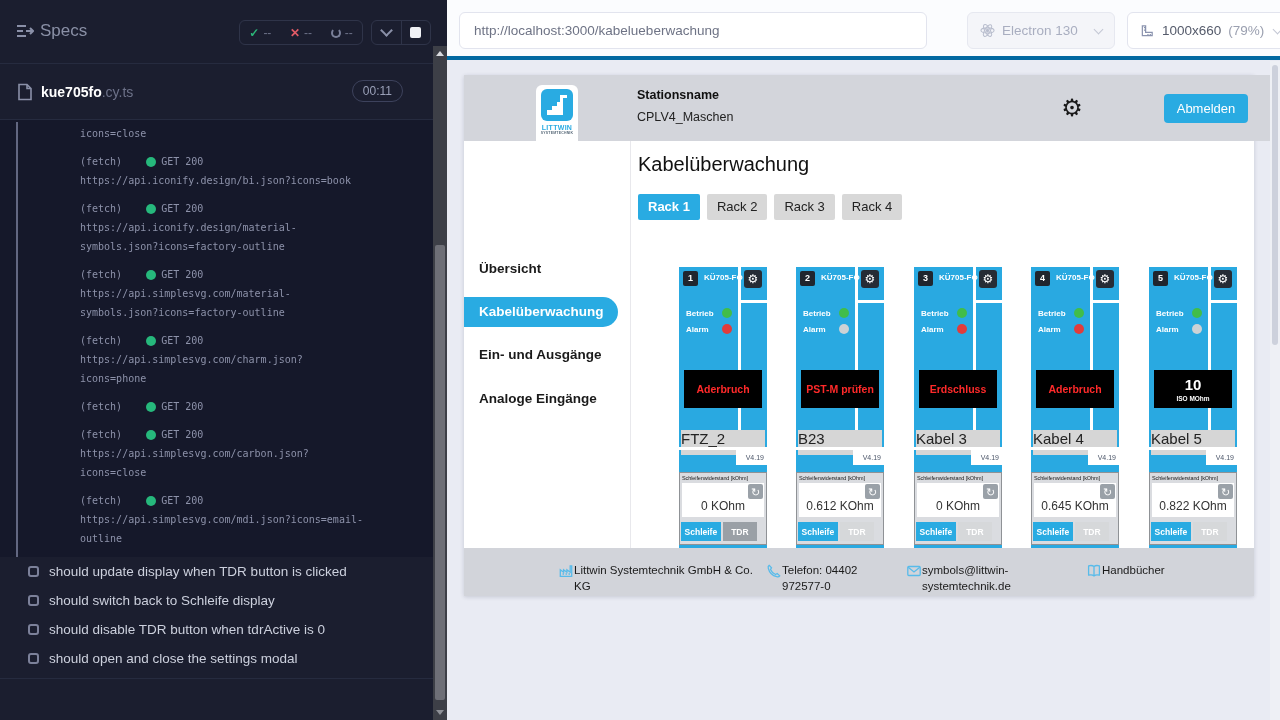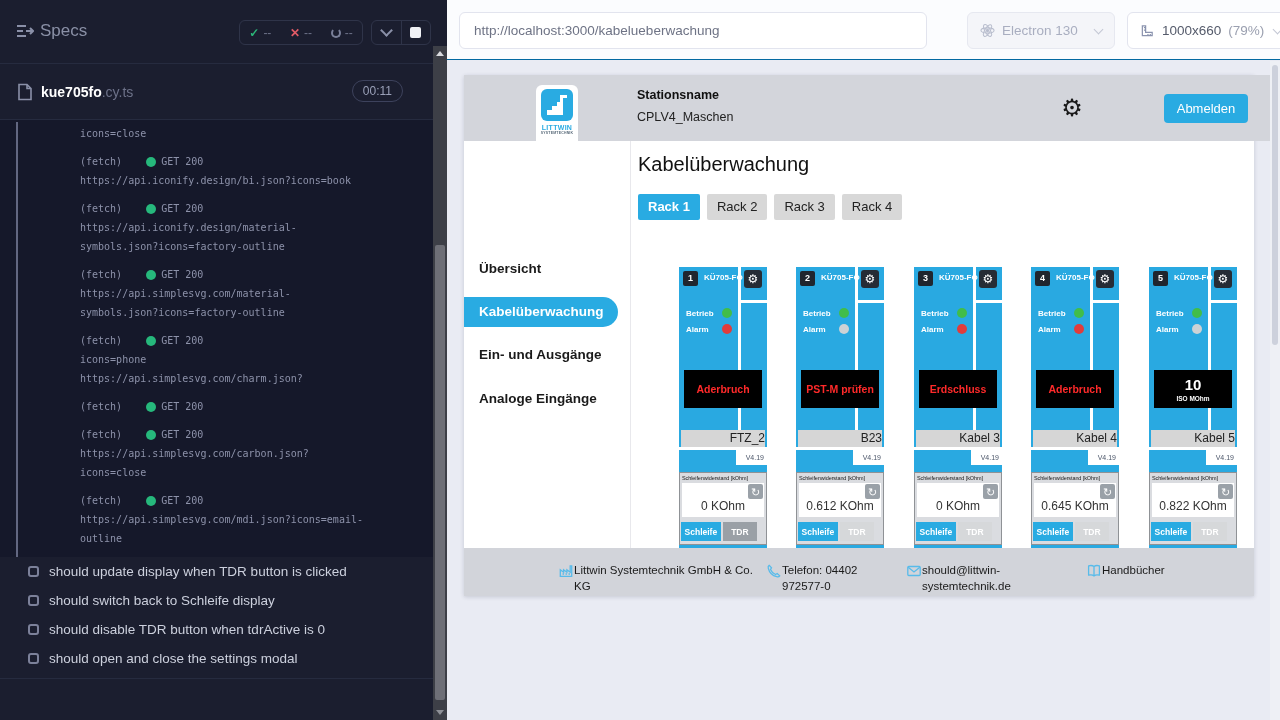--- a/index.html
+++ b/index.html
@@ -41,21 +41,21 @@
   .test-box { width:11px; height:11px; border:2px solid #7c819a; border-radius:3px; flex:none; }
   .test-title { font-size:13.5px; color:#ccd0dd; }
   .tests-divider { margin-top:5px; border-top:1px solid #262b3f; }
 
   .rep-scrollbar { position:absolute; left:433px; top:46px; width:14px; height:674px; background:#3d3f47; }
   .rep-thumb { position:absolute; left:2px; top:199px; width:10px; height:455px; background:#6e6f77; border-radius:2px; }
   .sb-up { position:absolute; left:3px; top:5px; width:0; height:0; border-left:4px solid transparent; border-right:4px solid transparent; border-bottom:5px solid #d9dadf; }
   .sb-down { position:absolute; left:3px; bottom:5px; width:0; height:0; border-left:4px solid transparent; border-right:4px solid transparent; border-top:5px solid #8e9097; }
 
   
-  .topbar { position:absolute; left:447px; top:0; width:833px; height:60px; background:#fbfcfe; border-bottom:1px solid #0369a1; }
+  .topbar { position:absolute; left:447px; top:0; width:833px; height:60px; background:#fbfcfe; border-bottom:4px solid #0369a1; }
   .url-input { position:absolute; left:12px; top:12px; width:468px; height:37px; background:#fff; border:1px solid #e2e4ee; border-radius:6px; padding:0 14px; font-size:13.5px; color:#6e7385; font-family:"Liberation Sans", sans-serif; outline:none; }
   .sel { position:absolute; top:12px; height:37px; border-radius:6px; display:flex; align-items:center; gap:7px; padding:0 12px; font-size:13.5px;margin-left:28px; }
   .sel-browser { left:492px; width:148px; background:#f4f5f9; border:1px solid #e6e8f0; color:#a9aec0; }
   .sel-size { left:652px; width:167px; background:#fff; border:1px solid #e2e4ee; color:#555b6b; }
   .sel .chev2 { width:7px; height:7px; border-right:1.5px solid #c3c7d4; border-bottom:1.5px solid #c3c7d4; transform:rotate(45deg); margin-top:-3px; margin-left:auto; }
   .dim { color:#9ba0b0; }
 
   .page-scrollbar { position:absolute; left:1270px; top:61px; width:10px; height:659px; background:#eef0f5; }
   .page-thumb { position:absolute; left:2px; top:4px; width:6px; height:280px; background:#cdd1dc; border-radius:3px; }
 
@@ -92,21 +92,21 @@
   .led-row { position:absolute; left:7px; display:flex; align-items:center; }
   .led-label { width:33px; font-size:8px; font-weight:bold; color:#fff; }
   .led { width:10px; height:10px; border-radius:50%; margin-left:3px; }
   .led-green { background:#41bd4a; }
   .led-red { background:#e03c3c; }
   .led-off { background:#cdd2d5; }
   .display { position:absolute; left:5px; top:103px; width:78px; height:38px; background:#000; display:flex; flex-direction:column; align-items:center; justify-content:center; }
   .alarm-text { font-size:10.5px; font-weight:bold; color:#ff2a2a; white-space:nowrap; }
   .disp-val { font-size:15px; font-weight:bold; color:#fff; line-height:16px; }
   .disp-unit { font-size:6.5px; font-weight:bold; color:#fff; margin-top:2px; }
-  .cable-label { position:absolute; left:2px; top:163px; width:84px; height:17px; background:#d6d6d6; font-size:12px; color:#222; text-align:right; line-height:17px; }
+  .cable-label { position:absolute; left:2px; top:163px; width:84px; height:25px; background:#d6d6d6; font-size:15px; color:#222; text-align:left; line-height:17px; }
   .gap-w { position:absolute; left:0; top:180px; width:88px; height:3px; background:#fff; }
   .version-box { position:absolute; left:57px; top:183px; width:31px; height:15px; background:#fff; font-size:7px; color:#4a5568; text-align:right; line-height:15px; padding-right:3px; }
   .panel { position:absolute; left:0; top:205px; width:88px; height:73px; background:#dadce0; border:1px solid #8f9296; }
   .panel-title { font-size:5.5px; color:#222; padding:2px 0 2px 2px; letter-spacing:-.1px; white-space:nowrap; }
   .value-box { position:relative; margin:0 2px; height:34px; background:#fff; }
   .refresh-btn { position:absolute; right:1px; top:1px; width:15px; height:15px; background:#9aa1a8; border:none; border-radius:2px; color:#fff; font-size:11px; line-height:14px; text-align:center; padding:0; cursor:pointer; }
   .value-text { position:absolute; left:0; right:0; bottom:4px; text-align:center; font-size:12px; color:#333; }
   .btn-row { display:flex; gap:2px; padding:5px 9px 0 1px; }
   .btn-loop { width:43px; height:19px; background:#29abe2; border:none; color:#fff; font-size:8.5px; font-weight:bold; font-family:"Liberation Sans", sans-serif; cursor:pointer; padding:0; }
   .btn-tdr { width:37px; height:19px; border:none; color:#fff; font-size:8.5px; font-weight:bold; font-family:"Liberation Sans", sans-serif; padding:0; background:#d6d8da; }
@@ -190,22 +190,22 @@
           </div>
         <div class="log-line">https://api.simplesvg.com/material-</div>
         <div class="log-line">symbols.json?icons=factory-outline</div>
       </div>
       <div class="log-entry">
         <div class="fetch-line">
             <span class="log-prefix">(fetch)</span>
             <span class="log-dot"></span>
             <span>GET 200</span>
           </div>
+        <div class="log-line">https://api.simplesvg.com/charm.json?</div>
         <div class="log-line">icons=phone</div>
-        <div class="log-line">https://api.simplesvg.com/charm.json?</div>
       </div>
       <div class="log-entry">
         <div class="fetch-line">
             <span class="log-prefix">(fetch)</span>
             <span class="log-dot"></span>
             <span>GET 200</span>
           </div>
       </div>
       <div class="log-entry">
         <div class="fetch-line">
@@ -491,21 +491,21 @@
         <svg width="16" height="16" viewBox="0 0 16 16" fill="none" stroke="#58bbea" stroke-width="1.3" stroke-linecap="round">
           <path d="M3.2 2.3 c-1 .6-1.3 1.8-.9 3 a11.5 11.5 0 0 0 8.4 8.4 c1.2.4 2.4.1 3-.9 l-2.5-2.3 -1.7 1 a9.5 9.5 0 0 1-5-5 l1-1.7 z"></path>
         </svg>
         <div class="f-text" style="width:112px">Telefon: 04402 972577-0</div>
       </div>
       <div class="f-item" style="left:442px;width:140px">
         <svg width="16" height="16" viewBox="0 0 16 16" fill="none" stroke="#58bbea" stroke-width="1.3">
           <rect x="1.8" y="3.5" width="12.4" height="9" rx="1"></rect>
           <path d="M2.2 4.2 L8 9 l5.8-4.8"></path>
         </svg>
-        <div class="f-text" style="width:118px">should@littwin-systemtechnik.de</div>
+        <div class="f-text" style="width:118px">symbols@littwin-systemtechnik.de</div>
       </div>
       <div class="f-item" style="left:622px">
         <svg width="16" height="16" viewBox="0 0 16 16" fill="none" stroke="#58bbea" stroke-width="1.3" stroke-linejoin="round">
           <path d="M8 3.6 C6.6 2.4 4.6 2.3 2.6 2.9 V12.2 c2-.6 4-.5 5.4.7 1.4-1.2 3.4-1.3 5.4-.7 V2.9 C11.4 2.3 9.4 2.4 8 3.6 v9.3"></path>
         </svg>
         <div class="f-text">Handbücher</div>
       </div>
     </div>
   </div>
 

